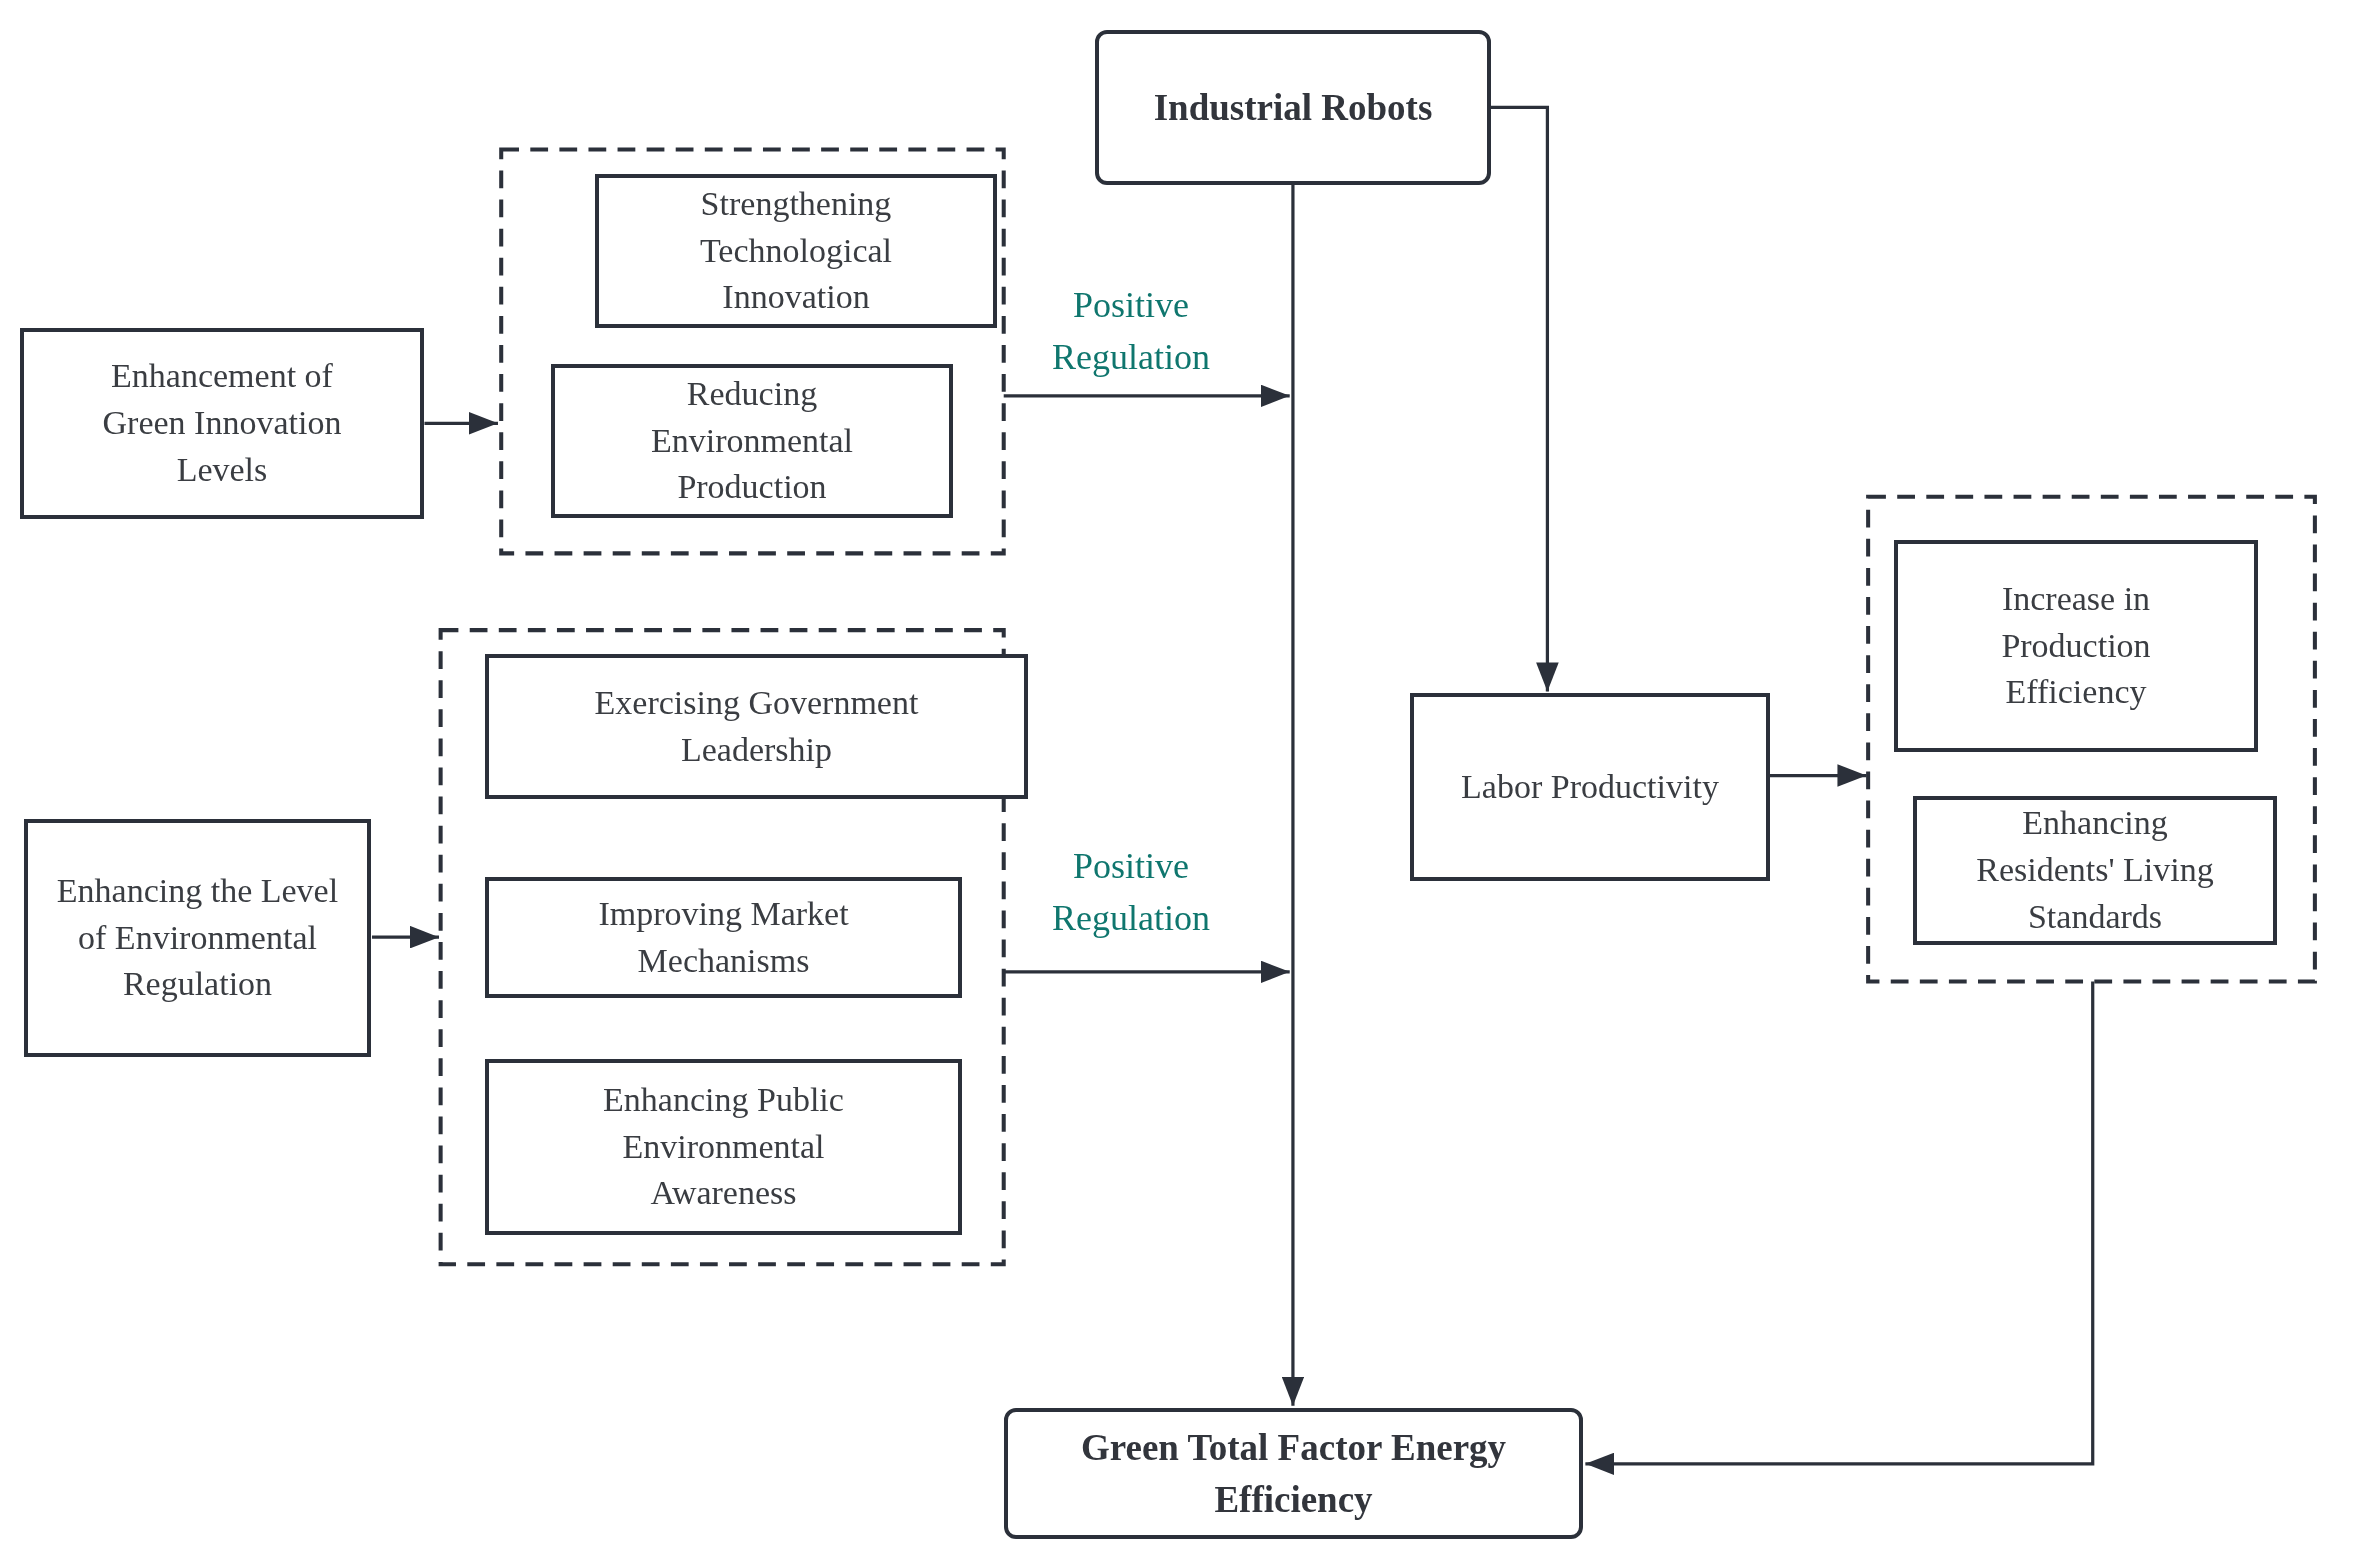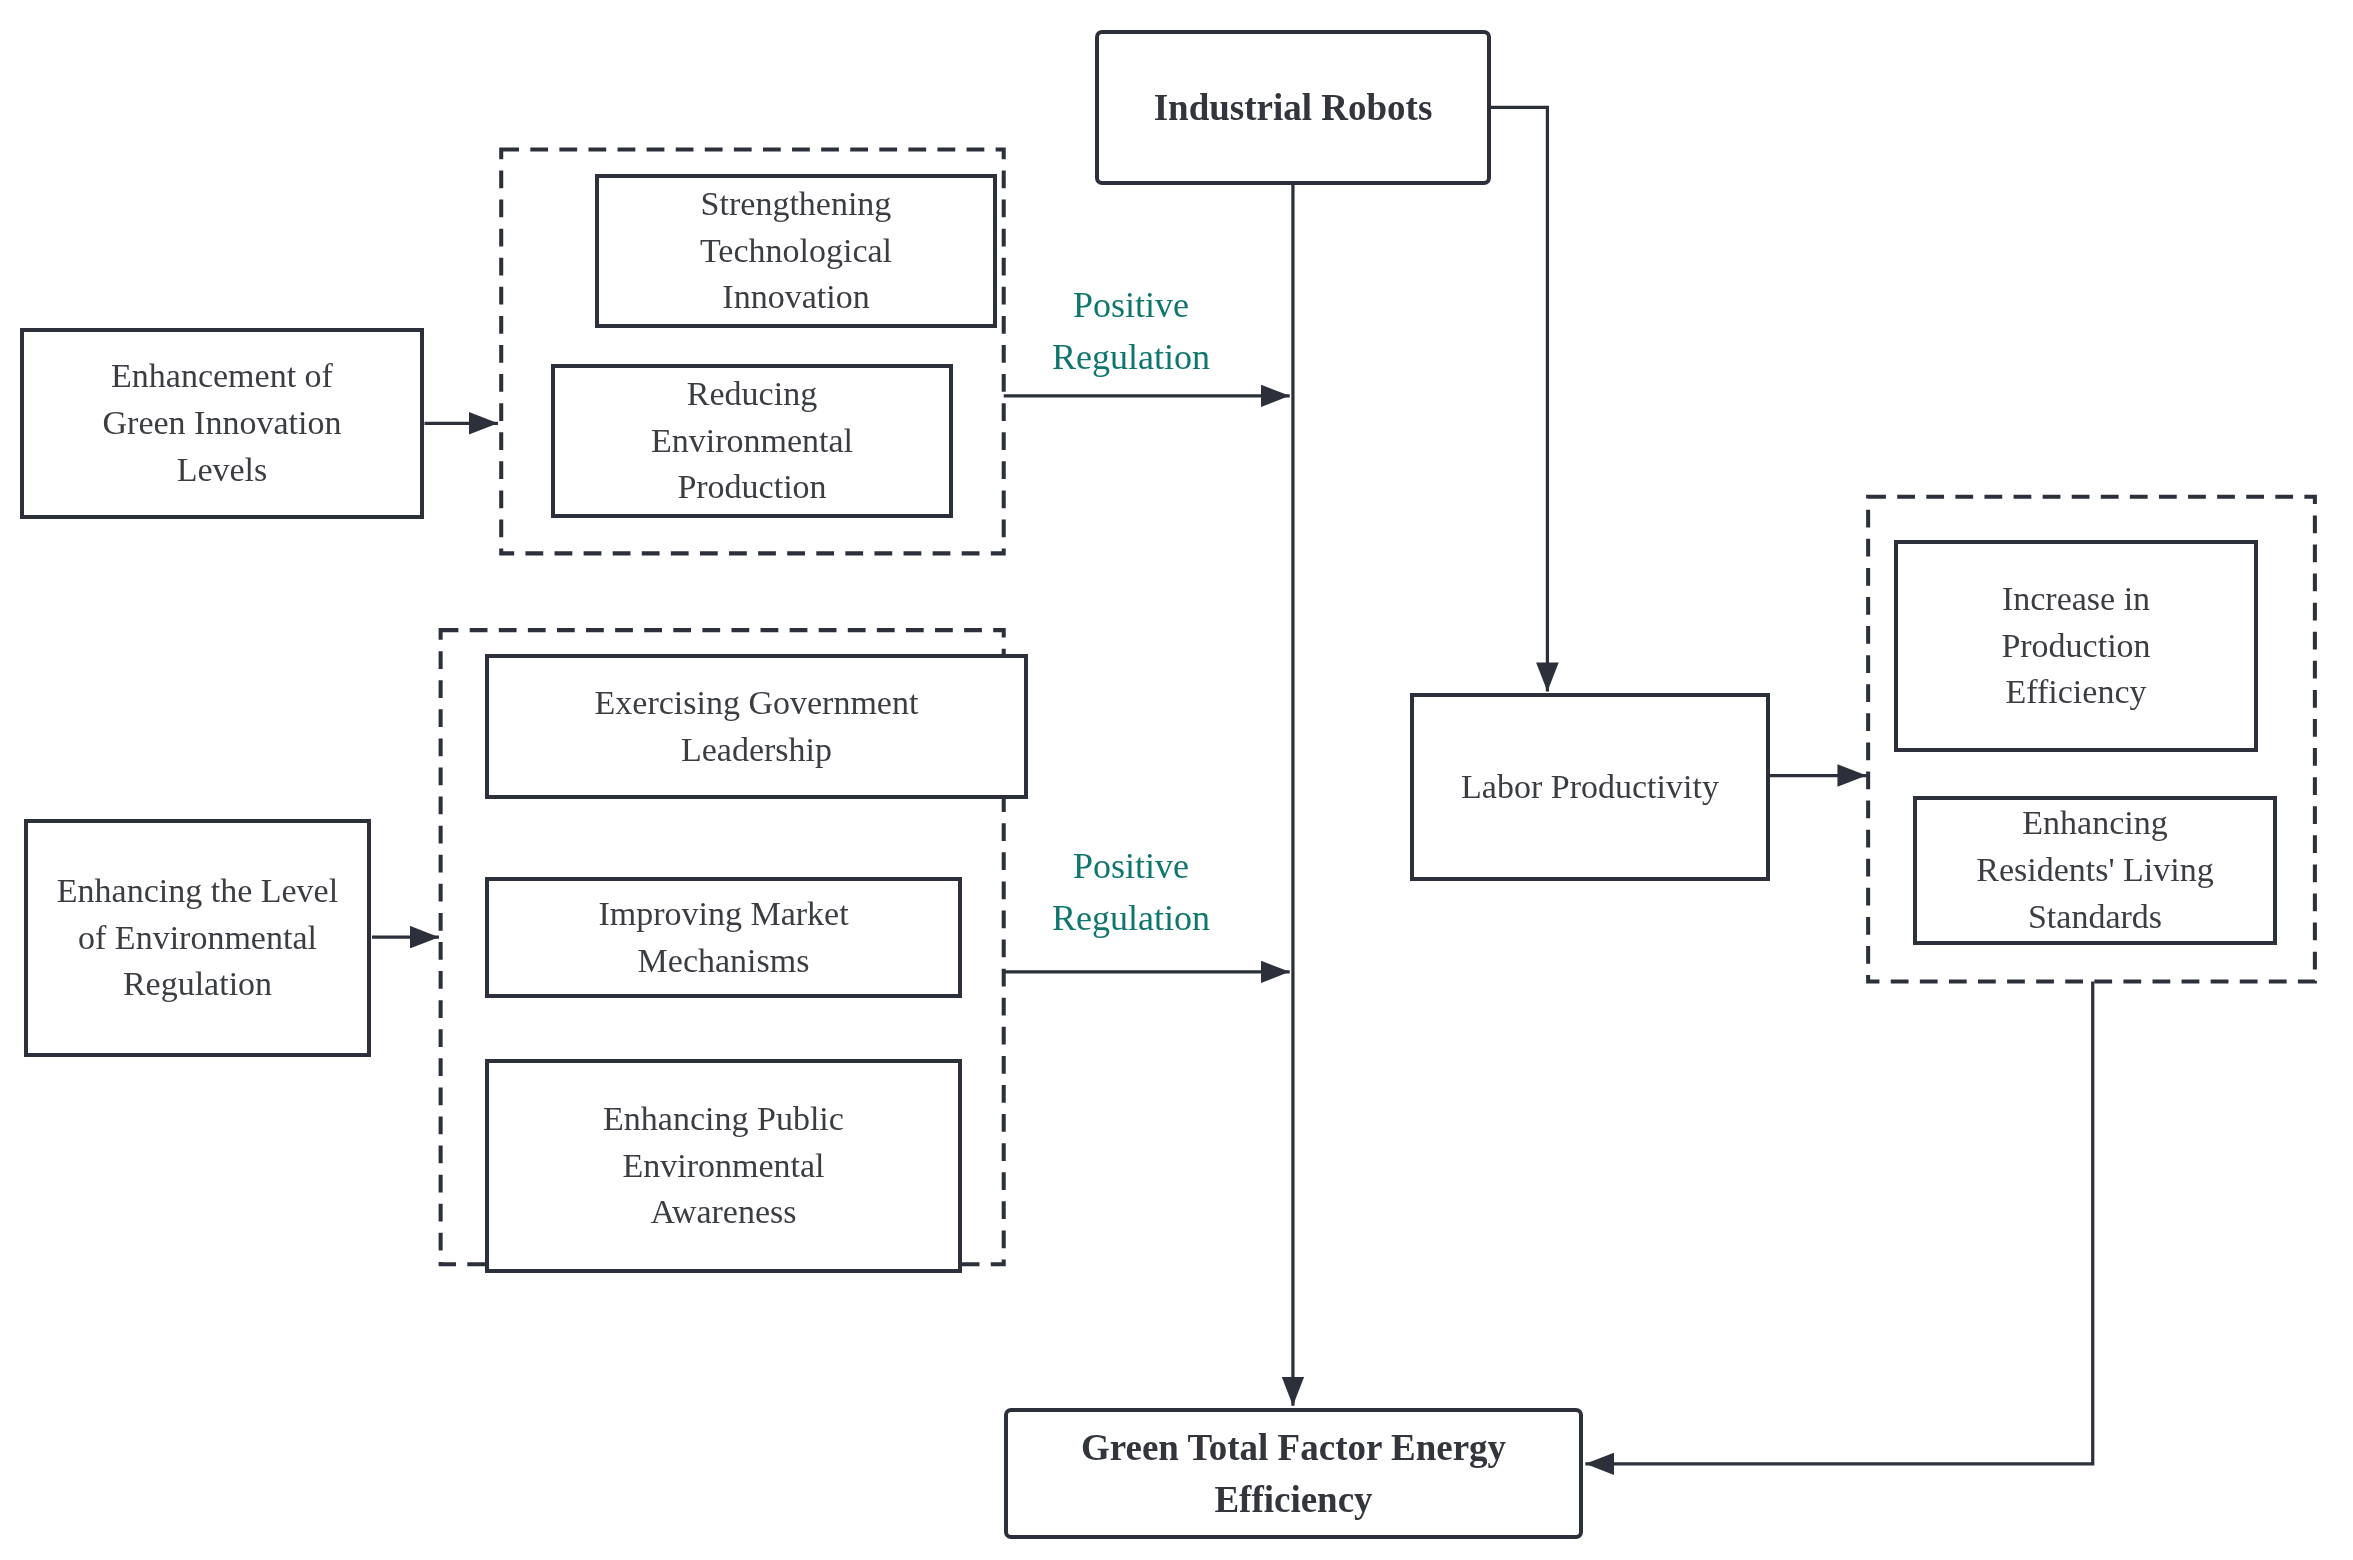--- a/index.html
+++ b/index.html
@@ -15,40 +15,40 @@
   .box{
     position:absolute;
     box-sizing:border-box;
     border:4.8px solid #2b303a;
     background:#ffffff;
     display:flex;align-items:center;justify-content:center;
     text-align:center;
     font-size:34px;line-height:1.38;
     white-space:pre-line;
   }
-  .box.rounded{border-radius:7px;}
+  .box.rounded{border-radius:12px;}
   .box.bold{font-weight:bold;font-size:37px;color:#32353c;}
   .float-label{
     position:absolute;
     text-align:center;
     font-size:36px;line-height:1.45;
     white-space:pre-line;
     color:#0f766e;
   }
   
   #industrial-robots{left:1095px;top:30px;width:396px;height:155px;}
   #green-innovation {left:20px;  top:328px;width:404px;height:191px;}
   #env-regulation  {left:24px;  top:819px;width:347px;height:238px;}
   #labor-productivity{left:1410px;top:693px;width:360px;height:188px;}
   #gtfee           {left:1004px;top:1408px;width:579px;height:131px;}
   #strengthening   {left:551px; top:174px;width:402px;height:154px;margin-left:44px;}
   #reducing        {left:551px; top:364px;width:402px;height:154px;}
   #exercising      {left:485px; top:654px;width:543px;height:145px;}
   #improving       {left:485px; top:877px;width:477px;height:121px;}
-  #enhancing-public{left:485px; top:1059px;width:477px;height:214px;}
+  #enhancing-public{left:485px; top:1059px;width:477px;height:176px;}
   #increase-prod   {left:1894px;top:540px;width:364px;height:212px;}
   #residents-living{left:1913px;top:796px;width:364px;height:149px;}
   #pos-reg-top     {left:1010px;top:279px;width:242px;}
   #pos-reg-bottom  {left:1010px;top:840px;width:242px;}
 </style>
 </head>
 <body>
 
 <div id="canvas">
 

